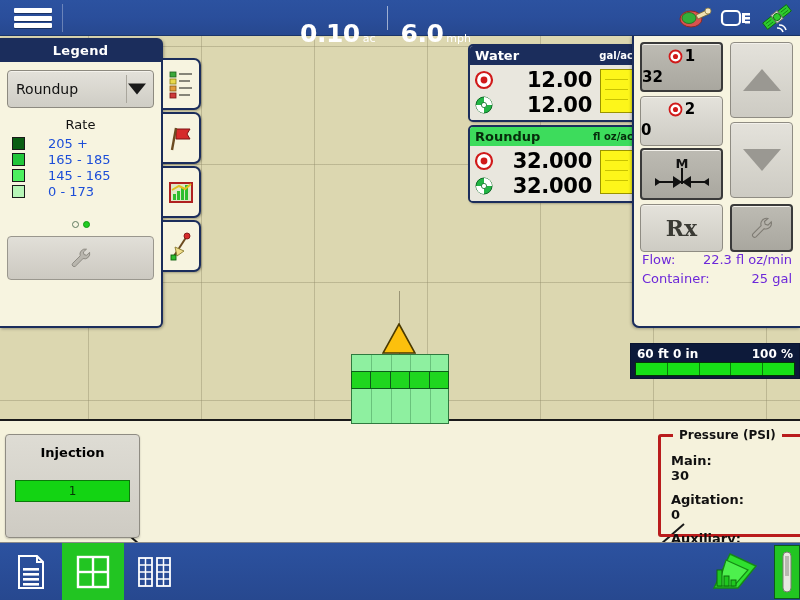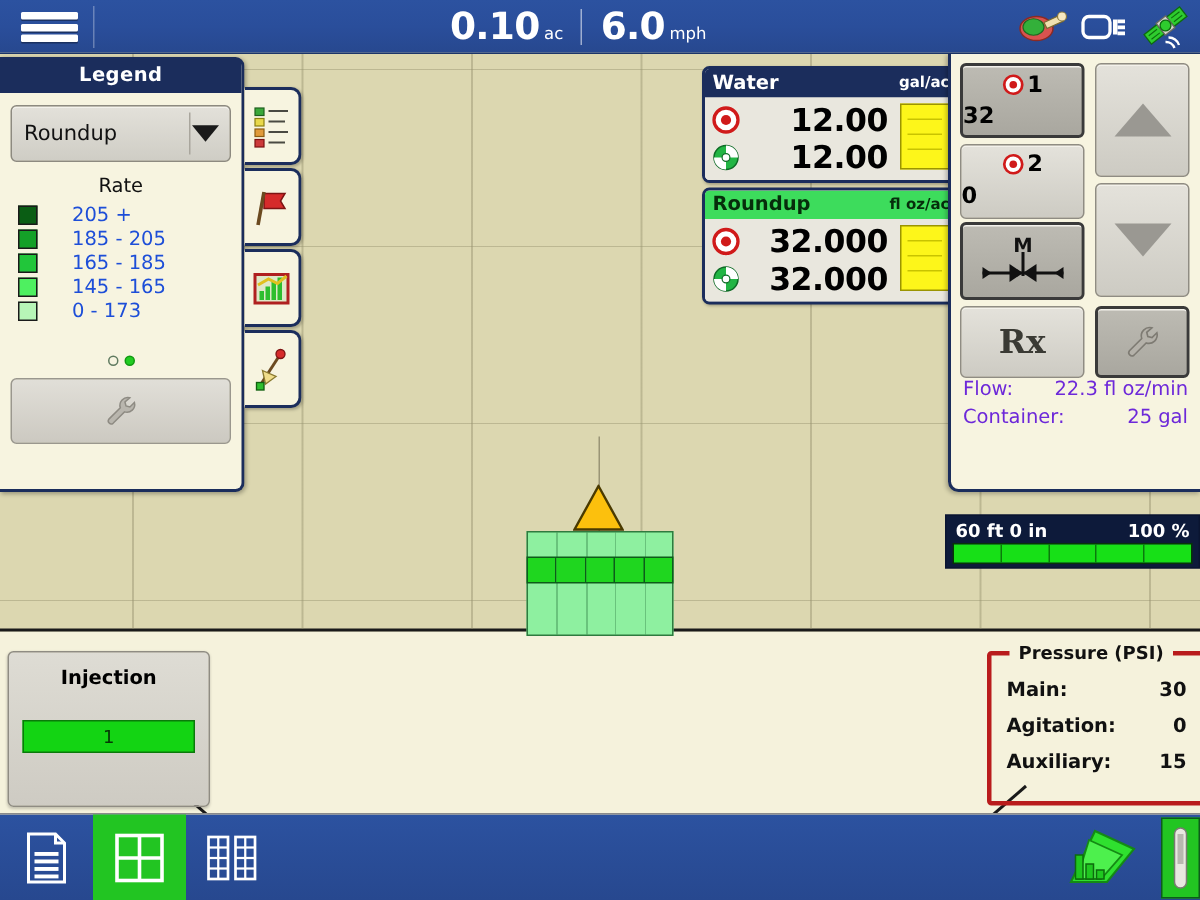--- a/index.html
+++ b/index.html
@@ -25,21 +25,21 @@
   .hamburger span {
     display: block; height: 5px; background: #fff; border-radius: 1px;
     box-shadow: 0 1px 0 rgba(0,0,0,0.35);
   }
   .topbar-divider {
     position: absolute; top: 4px; width: 1px; height: 28px;
     background: rgba(255,255,255,0.30);
   }
   .readouts {
     position: absolute; left: 300px; top: 0; height: 36px;
-    display: flex; align-items: flex-end;
+    display: flex; align-items: center;
   }
   .readout { display: flex; align-items: baseline; }
   .readout .val {
     color: #ffffff; font-weight: bold; font-size: 25px; line-height: 36px;
     letter-spacing: -0.5px;
   }
   .readout .unit {
     color: #ffffff; font-size: 11px; margin-left: 3px; font-weight: normal; margin-top: 48px;
   }
   .readout-sep {
@@ -325,21 +325,21 @@
     border: 3px solid #b91c1c; border-radius: 3px;
     background: transparent;
   }
   .press-title {
     position: absolute; left: 12px; top: -9px; background: #f5f2dc;
     padding: 0 6px; font-size: 12px; font-weight: bold; color: #111;
   }
   .press-rows { padding: 16px 10px 0 10px; }
   .press-row {
     display: flex; justify-content: space-between;
-    font-size: 13px; color: #111; margin-bottom: 9px; font-weight: bold;
+    font-size: 13px; color: #111; margin-bottom: 9px; font-weight: bold; flex-direction: column;
   }
 
   
   .taskbar {
     position: absolute; left: 0; top: 542px; width: 800px; height: 58px;
     background: linear-gradient(180deg, #2c52a0 0%, #27488f 100%);
     border-top: 1px solid #8a8a8a;
   }
   .tb-item {
     position: absolute; top: 0; width: 62px; height: 58px;
@@ -454,24 +454,20 @@
     </div>
 
     <div class="rate-title">Rate</div>
 
     <div class="legend-rows">
       <div class="legend-row">
         <span class="legend-sw" style="background:#0a5d14"></span>
         <span class="legend-lbl">205 +</span>
       </div>
       <div class="legend-row">
-        <span class="legend-sw" style="background:#14a028"></span>
-        <span class="legend-lbl">185 - 205</span>
-      </div>
-      <div class="legend-row">
         <span class="legend-sw" style="background:#21c63a"></span>
         <span class="legend-lbl">165 - 185</span>
       </div>
       <div class="legend-row">
         <span class="legend-sw" style="background:#4ef060"></span>
         <span class="legend-lbl">145 - 165</span>
       </div>
       <div class="legend-row">
         <span class="legend-sw" style="background:#b7f5b7"></span>
         <span class="legend-lbl">0 - 173</span>

